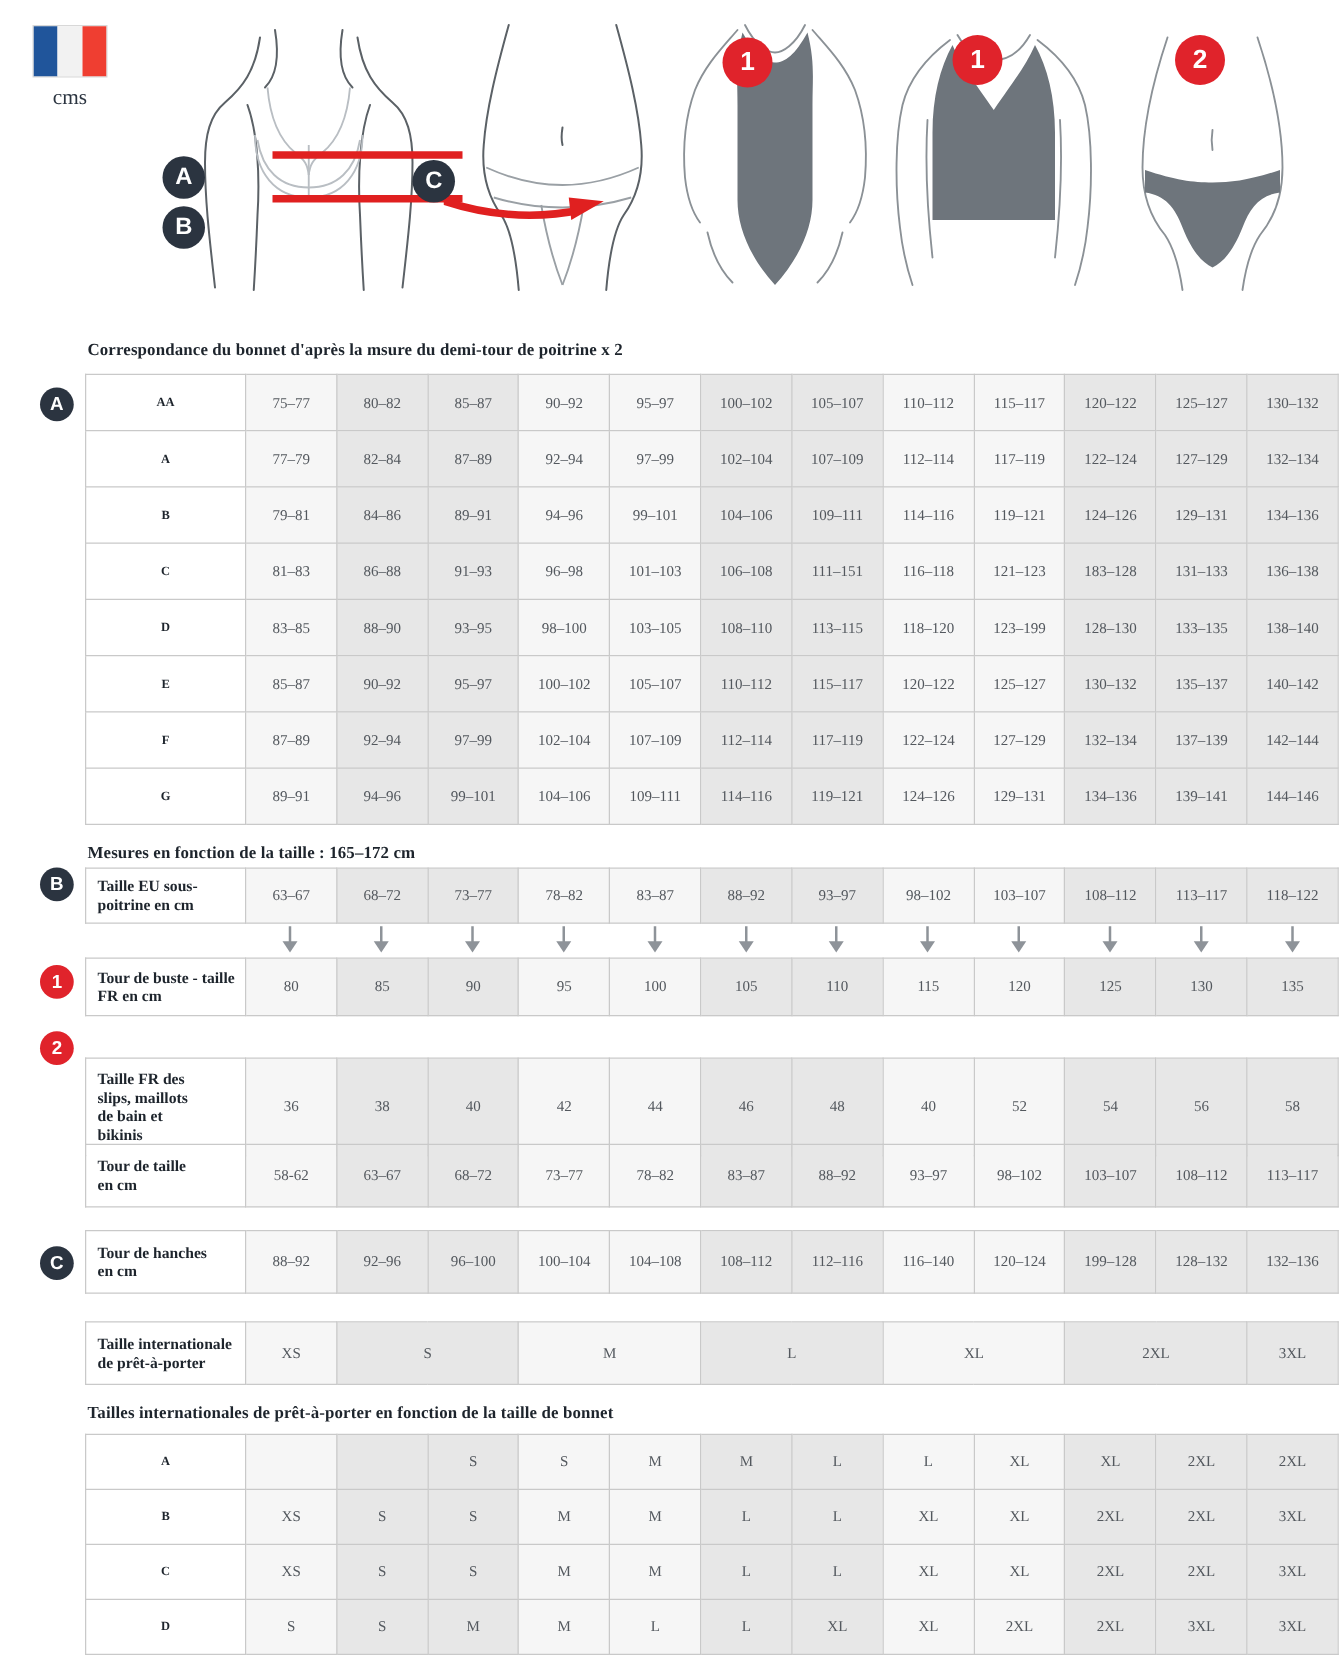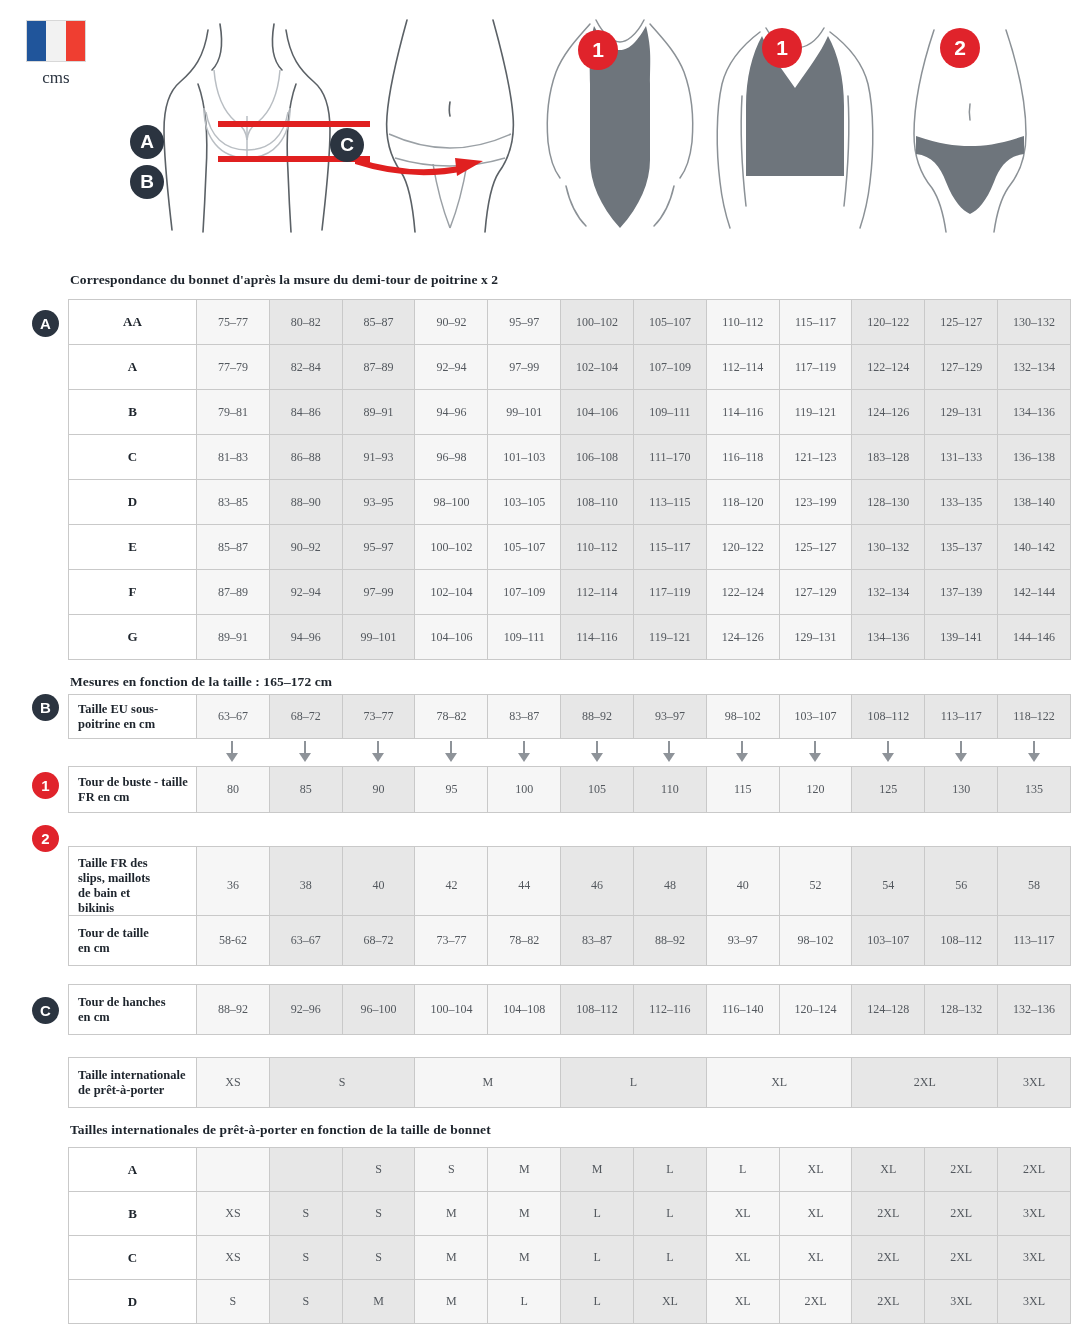--- a/index.html
+++ b/index.html
@@ -46,21 +46,21 @@
   
   .tbl{position:absolute;border-collapse:collapse;table-layout:fixed;}
   .tbl td{
     border:1px solid #c9c9c9;
     text-align:center;vertical-align:middle;
     font-family:"Liberation Serif",serif;
     font-size:12px;color:#53585e;
     padding:0;
   }
   .tbl td.lbl{
-    background:#ffffff;font-weight:bold;color:#1d242c;font-size:13px;
+    background:#ffffff;font-weight:bold;color:#1d242c;font-size:10px;
   }
   .tbl td.lbl.left{text-align:left;padding-left:9px;line-height:15px;font-size:12.5px;}
   .tbl td.sh0{background:#f6f6f6;}
   .tbl td.sh1{background:#e7e7e7;}
 
   
   .row-badge{position:absolute;width:27px;height:27px;font-size:15px;z-index:4;}
 
   
   .arrows{position:absolute;display:flex;}
@@ -257,21 +257,21 @@
           <td class="sh1">134–136</td>
         </tr>
         <tr style="height: 45px;">
           <td class="lbl">C</td>
           <td class="sh0">81–83</td>
           <td class="sh1">86–88</td>
           <td class="sh1">91–93</td>
           <td class="sh0">96–98</td>
           <td class="sh0">101–103</td>
           <td class="sh1">106–108</td>
-          <td class="sh1">111–170</td>
+          <td class="sh1">111–151</td>
           <td class="sh0">116–118</td>
           <td class="sh0">121–123</td>
           <td class="sh1">183–128</td>
           <td class="sh1">131–133</td>
           <td class="sh1">136–138</td>
         </tr>
         <tr style="height: 45px;">
           <td class="lbl">D</td>
           <td class="sh0">83–85</td>
           <td class="sh1">88–90</td>
@@ -584,21 +584,21 @@
           <td class="lbl left">Tour de hanches<br>en cm</td>
           <td class="sh0">88–92</td>
           <td class="sh1">92–96</td>
           <td class="sh1">96–100</td>
           <td class="sh0">100–104</td>
           <td class="sh0">104–108</td>
           <td class="sh1">108–112</td>
           <td class="sh1">112–116</td>
           <td class="sh0">116–140</td>
           <td class="sh0">120–124</td>
-          <td class="sh1">124–128</td>
+          <td class="sh1">199–128</td>
           <td class="sh1">128–132</td>
           <td class="sh1">132–136</td>
         </tr>
       </tbody>
     </table>
 
   <table class="tbl" id="intl-table" style="left:68px;top:1057px;width:1002px;">
       <colgroup>
         <col style="width: 128px;">
         <col style="width: 72.8333px;">

